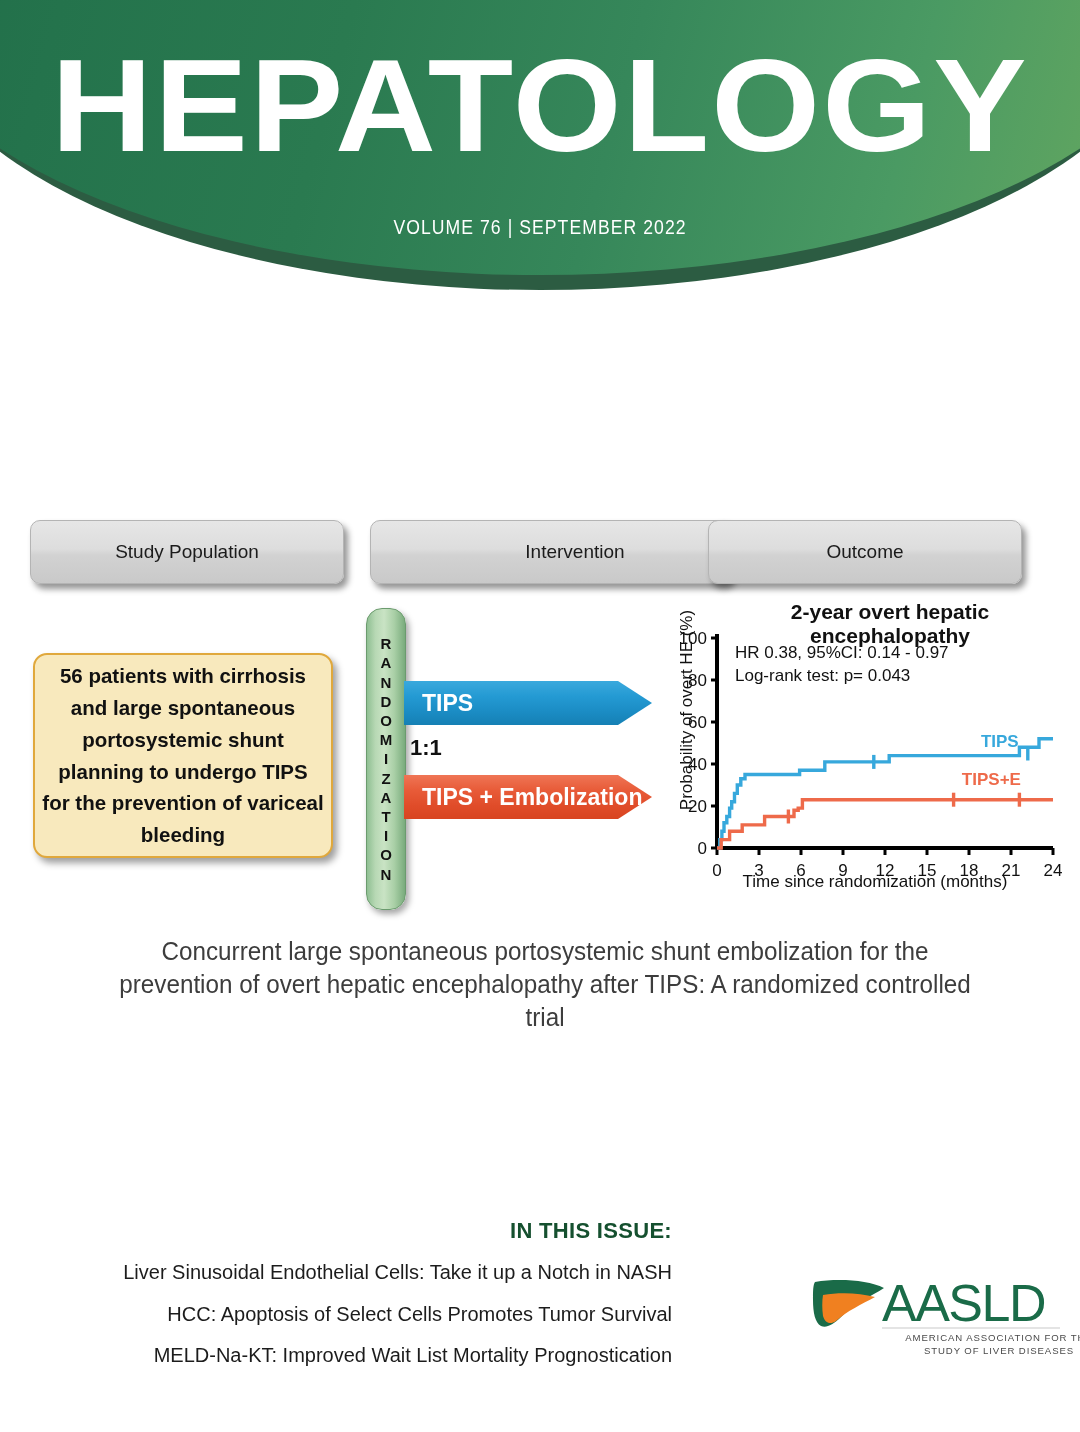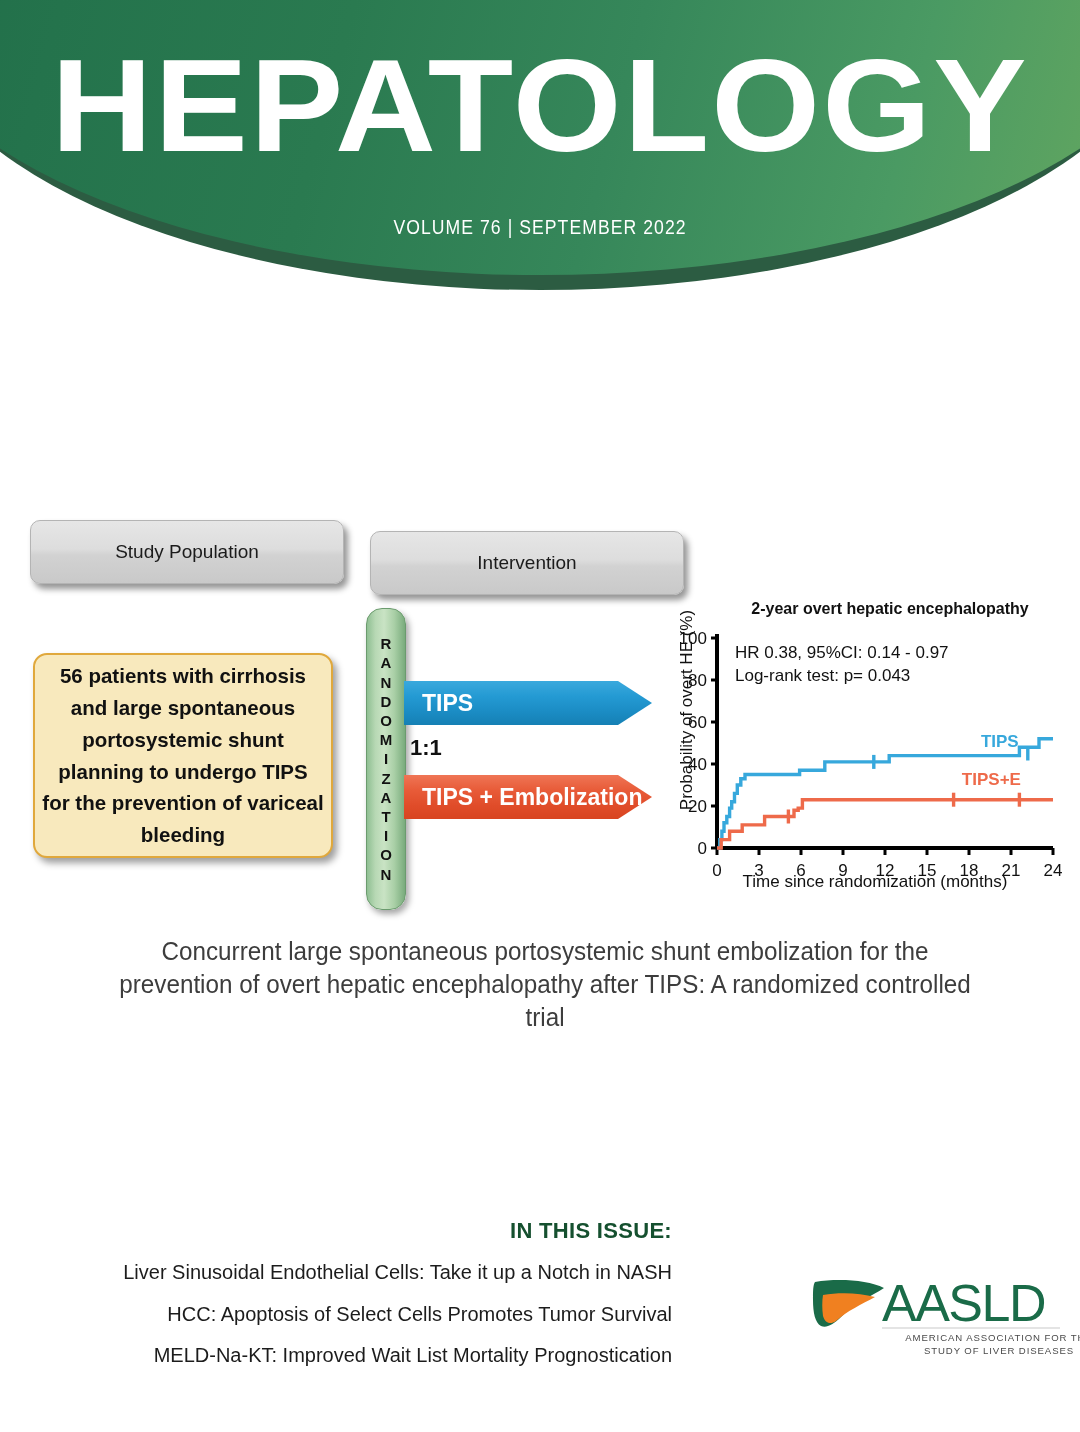--- a/index.html
+++ b/index.html
@@ -61,21 +61,21 @@
     height:62px;
     border-radius:10px;
     background:linear-gradient(to bottom,#e6e6e6 0%,#dddddd 45%,#d2d2d2 55%,#c9c9c9 100%);
     border:1px solid #b4b4b4;
     box-shadow:4px 5px 6px rgba(0,0,0,0.42);
     display:flex;align-items:center;justify-content:center;
     font-size:19px;color:#1b1b1b;
     font-family:"Liberation Sans", sans-serif;
   }
   #hdr-pop{left:30px;top:15px;width:312px;}
-  #hdr-int{left:370px;top:26px;width:312px;}
+  #hdr-int{left:370px;top:15px;width:312px;padding-left:48px;}
   #hdr-out{left:708px;top:15px;width:312px;}
 
   .pop-box{
     position:absolute;left:33px;top:148px;width:300px;height:205px;
     border-radius:14px;
     background:#f8e9bd;
     border:2px solid #e0a83c;
     box-shadow:4px 5px 7px rgba(0,0,0,0.38);
     display:flex;align-items:center;justify-content:center;
     text-align:center;
@@ -118,21 +118,21 @@
     position:absolute;left:410px;top:230px;
     font-size:22px;font-weight:bold;color:#111;
   }
 
   
   .chart{
     position:absolute;left:655px;top:95px;width:410px;height:305px;
   }
   .chart-title{
     position:absolute;left:60px;top:0px;width:350px;text-align:center;
-    font-size:16px;font-weight:bold;color:#111;
+    font-size:21px;font-weight:bold;color:#111;
   }
   .ylabel{
     position:absolute;left:-78px;top:100px;width:220px;
     text-align:center;
     transform:rotate(-90deg);
     font-size:17px;color:#111;
   }
   .xlabel{
     position:absolute;left:30px;top:272px;width:380px;
     text-align:center;font-size:17px;color:#111;
@@ -188,20 +188,21 @@
   <div class="header-shadow"></div>
   <div class="header-ellipse"></div>
   <div class="journal-title">HEPATOLOGY</div>
   <div class="journal-volume">VOLUME 76 | SEPTEMBER 2022</div>
 </div>
 
 <div class="flow">
 
   <div class="hdr-box" id="hdr-pop">Study Population</div>
   <div class="hdr-box" id="hdr-int">Intervention</div>
+  <div class="hdr-box" id="hdr-out">Outcome</div>
 
   <div class="pop-box">56 patients with cirrhosis and large spontaneous portosystemic shunt planning to undergo TIPS for the prevention of variceal bleeding</div>
 
   <div class="rand-bar">
     <span>R</span>
     <span>A</span>
     <span>N</span>
     <span>D</span>
     <span>O</span>
     <span>M</span>

